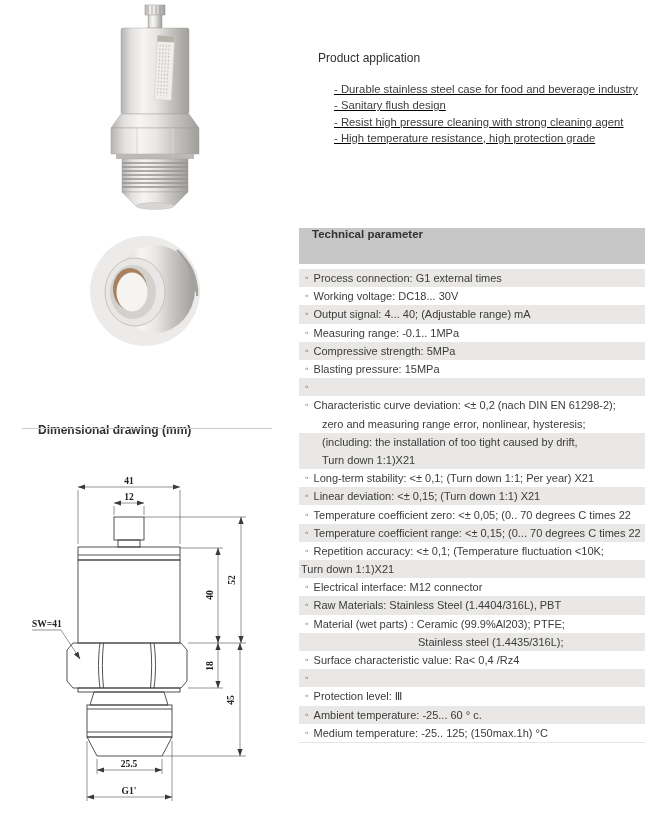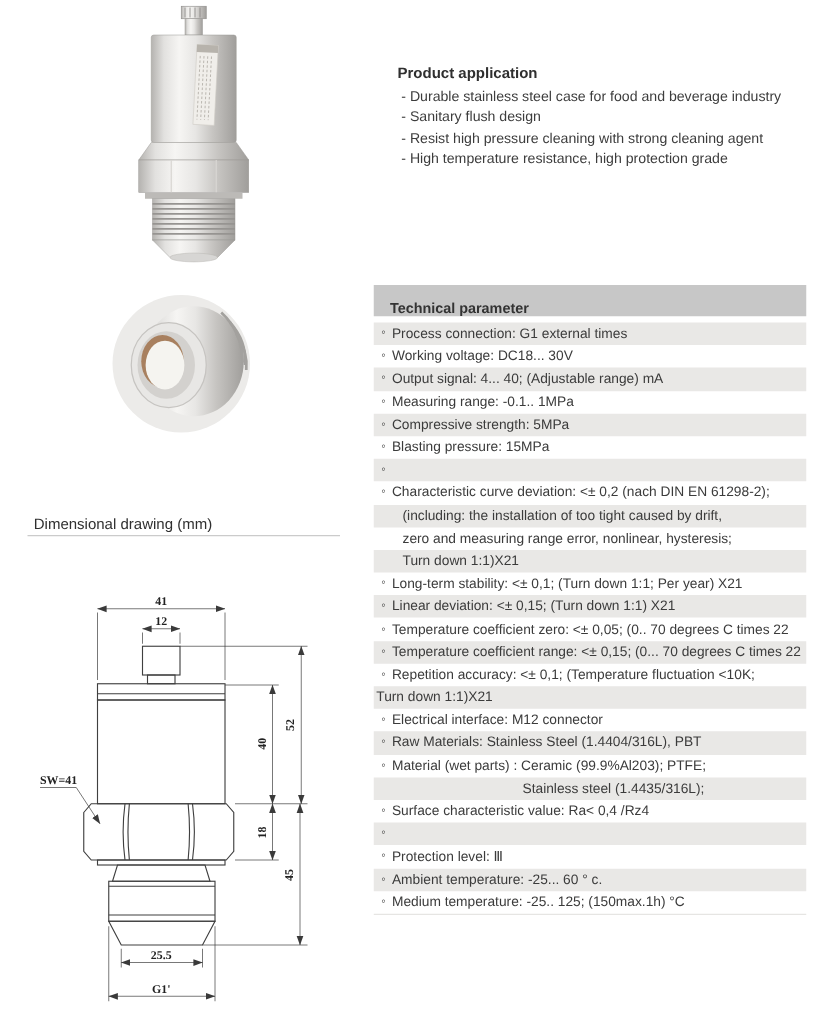--- a/index.html
+++ b/index.html
@@ -10,45 +10,45 @@
   }
   .page{position:absolute;inset:0;}
 
   
   .photo{position:absolute;}
   #photo-side{left:95px;top:2px;}
   #photo-face{left:89px;top:235px;}
 
   
   .app{position:absolute;left:318px;top:51px;width:340px;}
-  .app h3{font-size:12px;line-height:14px;margin:0 0 5px 0;color:#2f2f2f;font-weight:bold;}
-  .app ul{list-style:none;margin:3px;padding:0;}
+  .app h3{font-size:12px;line-height:14px;margin:0 0 5px 0;color:#2f2f2f;font-weight:normal;}
+  .app ul{list-style:none;margin:16px;padding:0;text-decoration:underline;}
   .app li{font-size:11.3px;line-height:16.3px;color:#3c3c3c;white-space:nowrap;}
 
   
   .tech{position:absolute;left:299px;top:228px;width:346px;}
   .tech-header{
-    height:25px;background:var(--header-bar,#c7c7c7);display:flex;align-items:flex-end;
+    height:36px;background:var(--header-bar,#c7c7c7);display:flex;align-items:flex-start;
     padding-left:13px;box-sizing:border-box;
   }
   .tech-header span{font-size:11.5px;font-weight:bold;color:#333;}
   #tech-rows{margin-top:5px;border-bottom:1px solid #e6e5e3;}
   .row{
     height:18.2px;display:flex;align-items:center;font-size:11px;color:#3b3b3b;
     white-space:nowrap;box-sizing:border-box;padding-left:6px;
   }
   .row.shaded{background:var(--row-shade,#e9e8e6);}
   .row .bullet{font-size:10px;margin-right:5px;color:#4a4a4a;line-height:1;}
   .row.ind1{padding-left:23px;}
   .row.ind2{padding-left:119px;}
   .row.flush{padding-left:2px;}
 
   
   .dim-title{position:absolute;left:22px;top:407px;}
-  .dim-title h3{font-size:12px;margin:5px;color:#2f2f2f;font-weight:normal;}
+  .dim-title h3{font-size:12px;margin:16px;color:#2f2f2f;font-weight:bold;}
   .dim-rule{position:absolute;left:22px;top:428px;width:250px;height:1px;background:#cbcbcb;}
   #dim-drawing{position:absolute;left:20px;top:470px;}
 
   .cad-line{stroke:#3f3f3f;stroke-width:0.9;fill:none;}
   .cad-dim{stroke:#3a3a3a;stroke-width:0.55;fill:none;}
   .cad-text{font-family:"Liberation Serif",serif;font-size:9.5px;font-weight:bold;fill:#222;}
 </style>
 </head>
 <body>
 
@@ -146,25 +146,25 @@
           <span class="bullet">◦</span>
           <span>Blasting pressure: 15MPa</span>
         </div>
         <div class="row shaded">
           <span class="bullet">◦</span>
         </div>
         <div class="row">
           <span class="bullet">◦</span>
           <span>Characteristic curve deviation: &lt;± 0,2 (nach DIN EN 61298-2);</span>
         </div>
+        <div class="row ind1">
+          <span>zero and measuring range error, nonlinear, hysteresis;</span>
+        </div>
         <div class="row shaded ind1">
           <span>(including: the installation of too tight caused by drift,</span>
-        </div>
-        <div class="row ind1">
-          <span>zero and measuring range error, nonlinear, hysteresis;</span>
         </div>
         <div class="row shaded ind1">
           <span>Turn down 1:1)X21</span>
         </div>
         <div class="row">
           <span class="bullet">◦</span>
           <span>Long-term stability: &lt;± 0,1; (Turn down 1:1; Per year) X21</span>
         </div>
         <div class="row shaded">
           <span class="bullet">◦</span>

